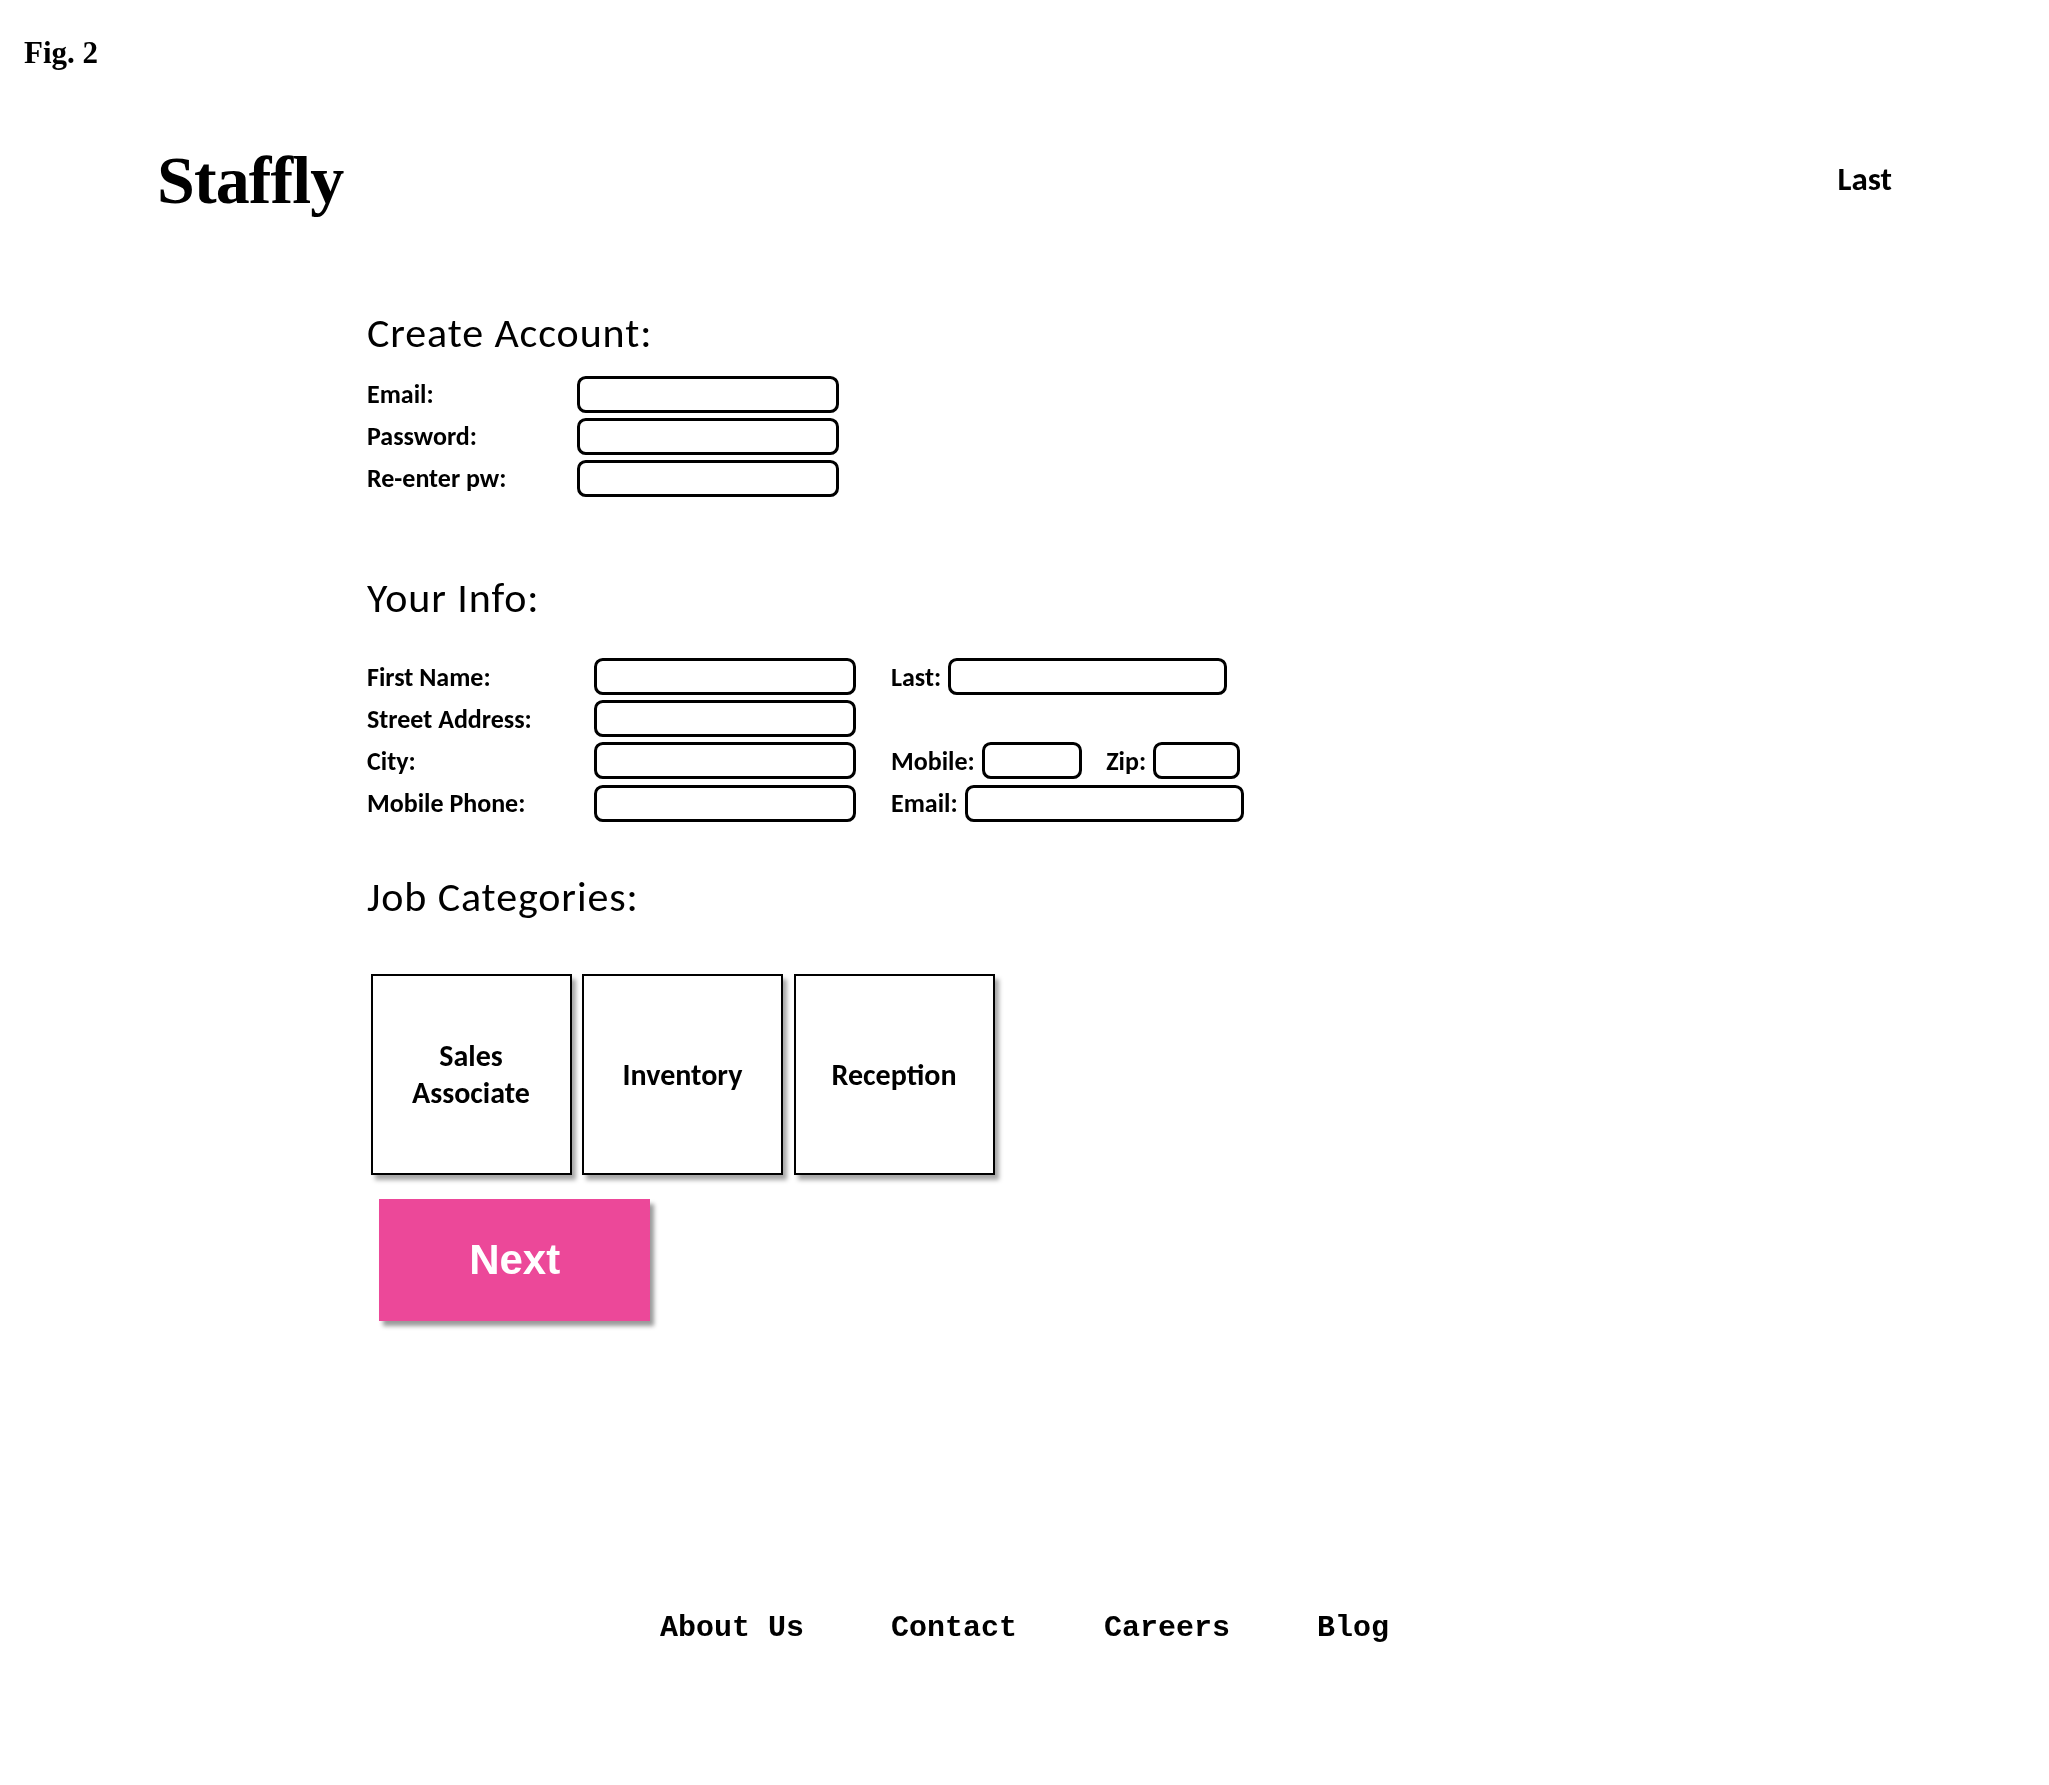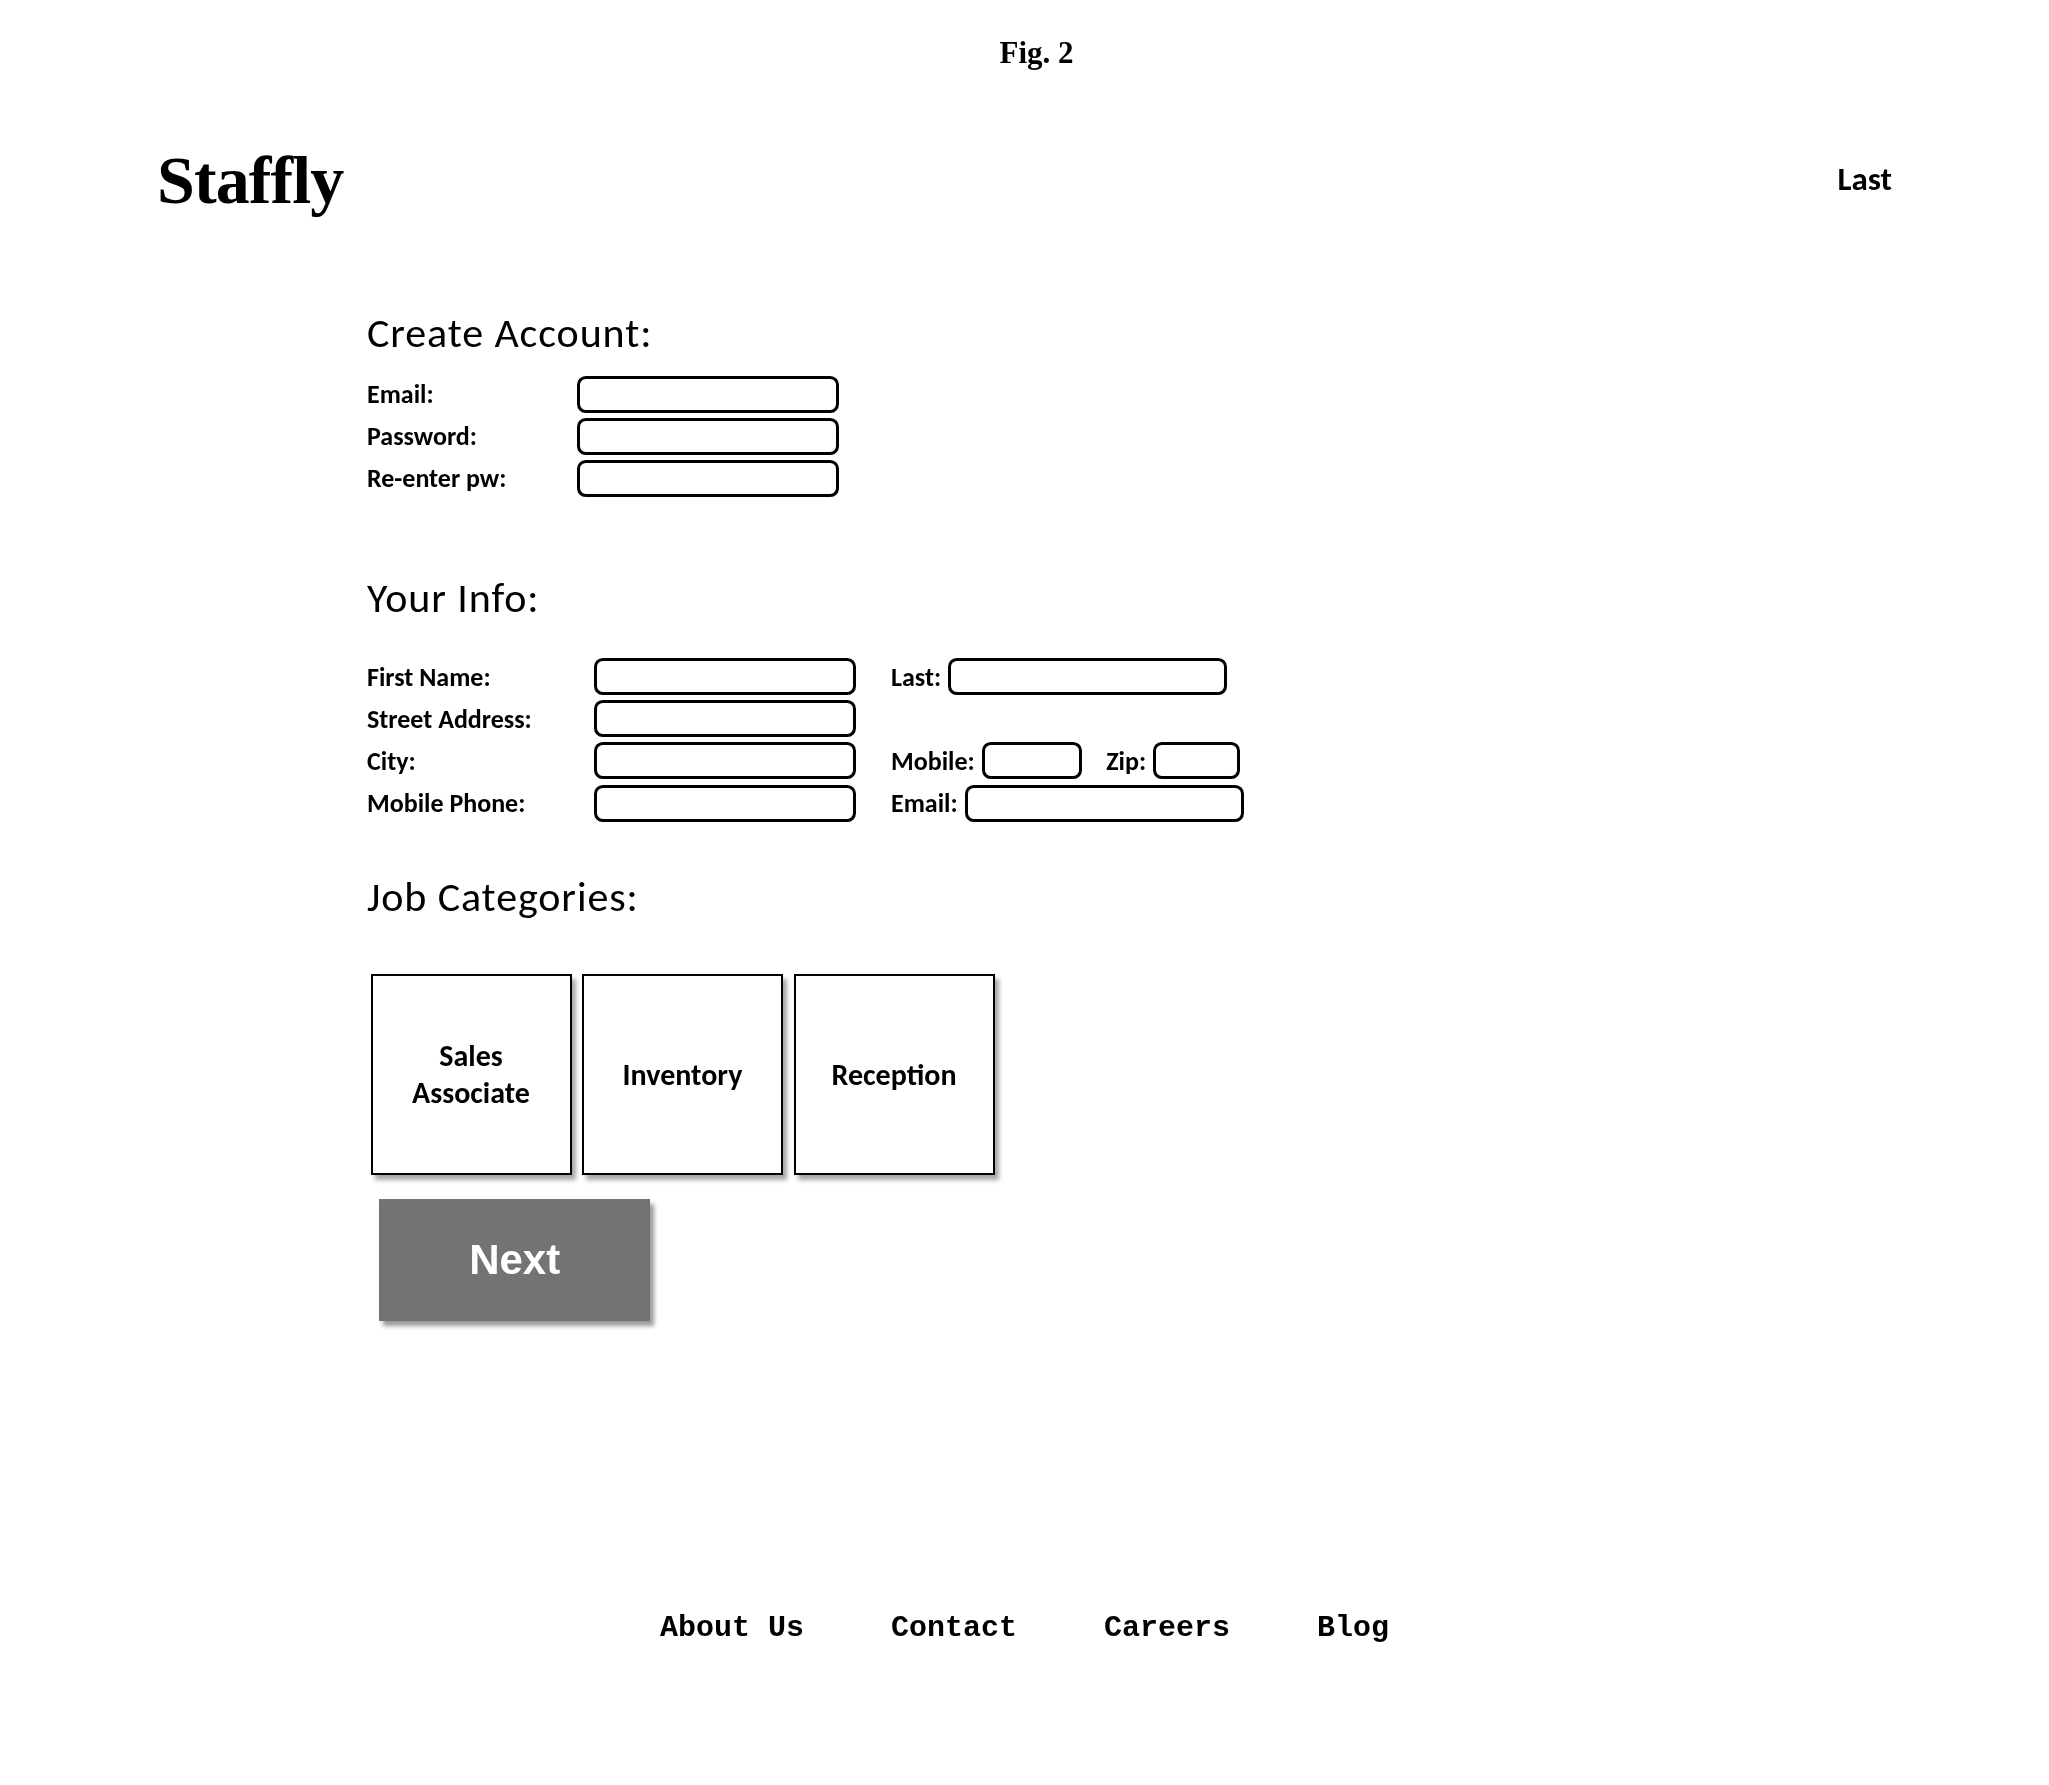--- a/index.html
+++ b/index.html
@@ -5,21 +5,21 @@
     * { box-sizing: border-box; margin: 0; padding: 0; }
     body {
       font-family: "Segoe UI", "Calibri", Arial, sans-serif;
       background: #fff;
       color: #000;
       width: 2049px;
       height: 1785px;
       position: relative;
     }
     .figure-label {
-      text-align: center;
+      text-align: left;
       font-weight: bold;
       font-family: Georgia, "Times New Roman", serif;
       font-size: 31px;
       padding-top: 35px;
       padding-bottom: 70px;
       padding-left: 24px;
     }
     .header {
       display: flex;
       justify-content: space-between;
@@ -91,21 +91,21 @@
       align-items: center;
       justify-content: center;
       text-align: center;
       font-size: 30px;
       font-weight: 700;
       box-shadow: 4.4px 5.2px 4.4px rgba(0,0,0,0.35);
       cursor: pointer;
       padding: 7px;
     }
     .next-btn {
-      background: #737373;
+      background: #ec4899;
       color: #fff;
       font-weight: 700;
       font-size: 42px;
       width: 271px;
       height: 122px;
       display: flex;
       align-items: center;
       justify-content: center;
       margin-top: 24.5px;
       margin-left: 12.2px;

